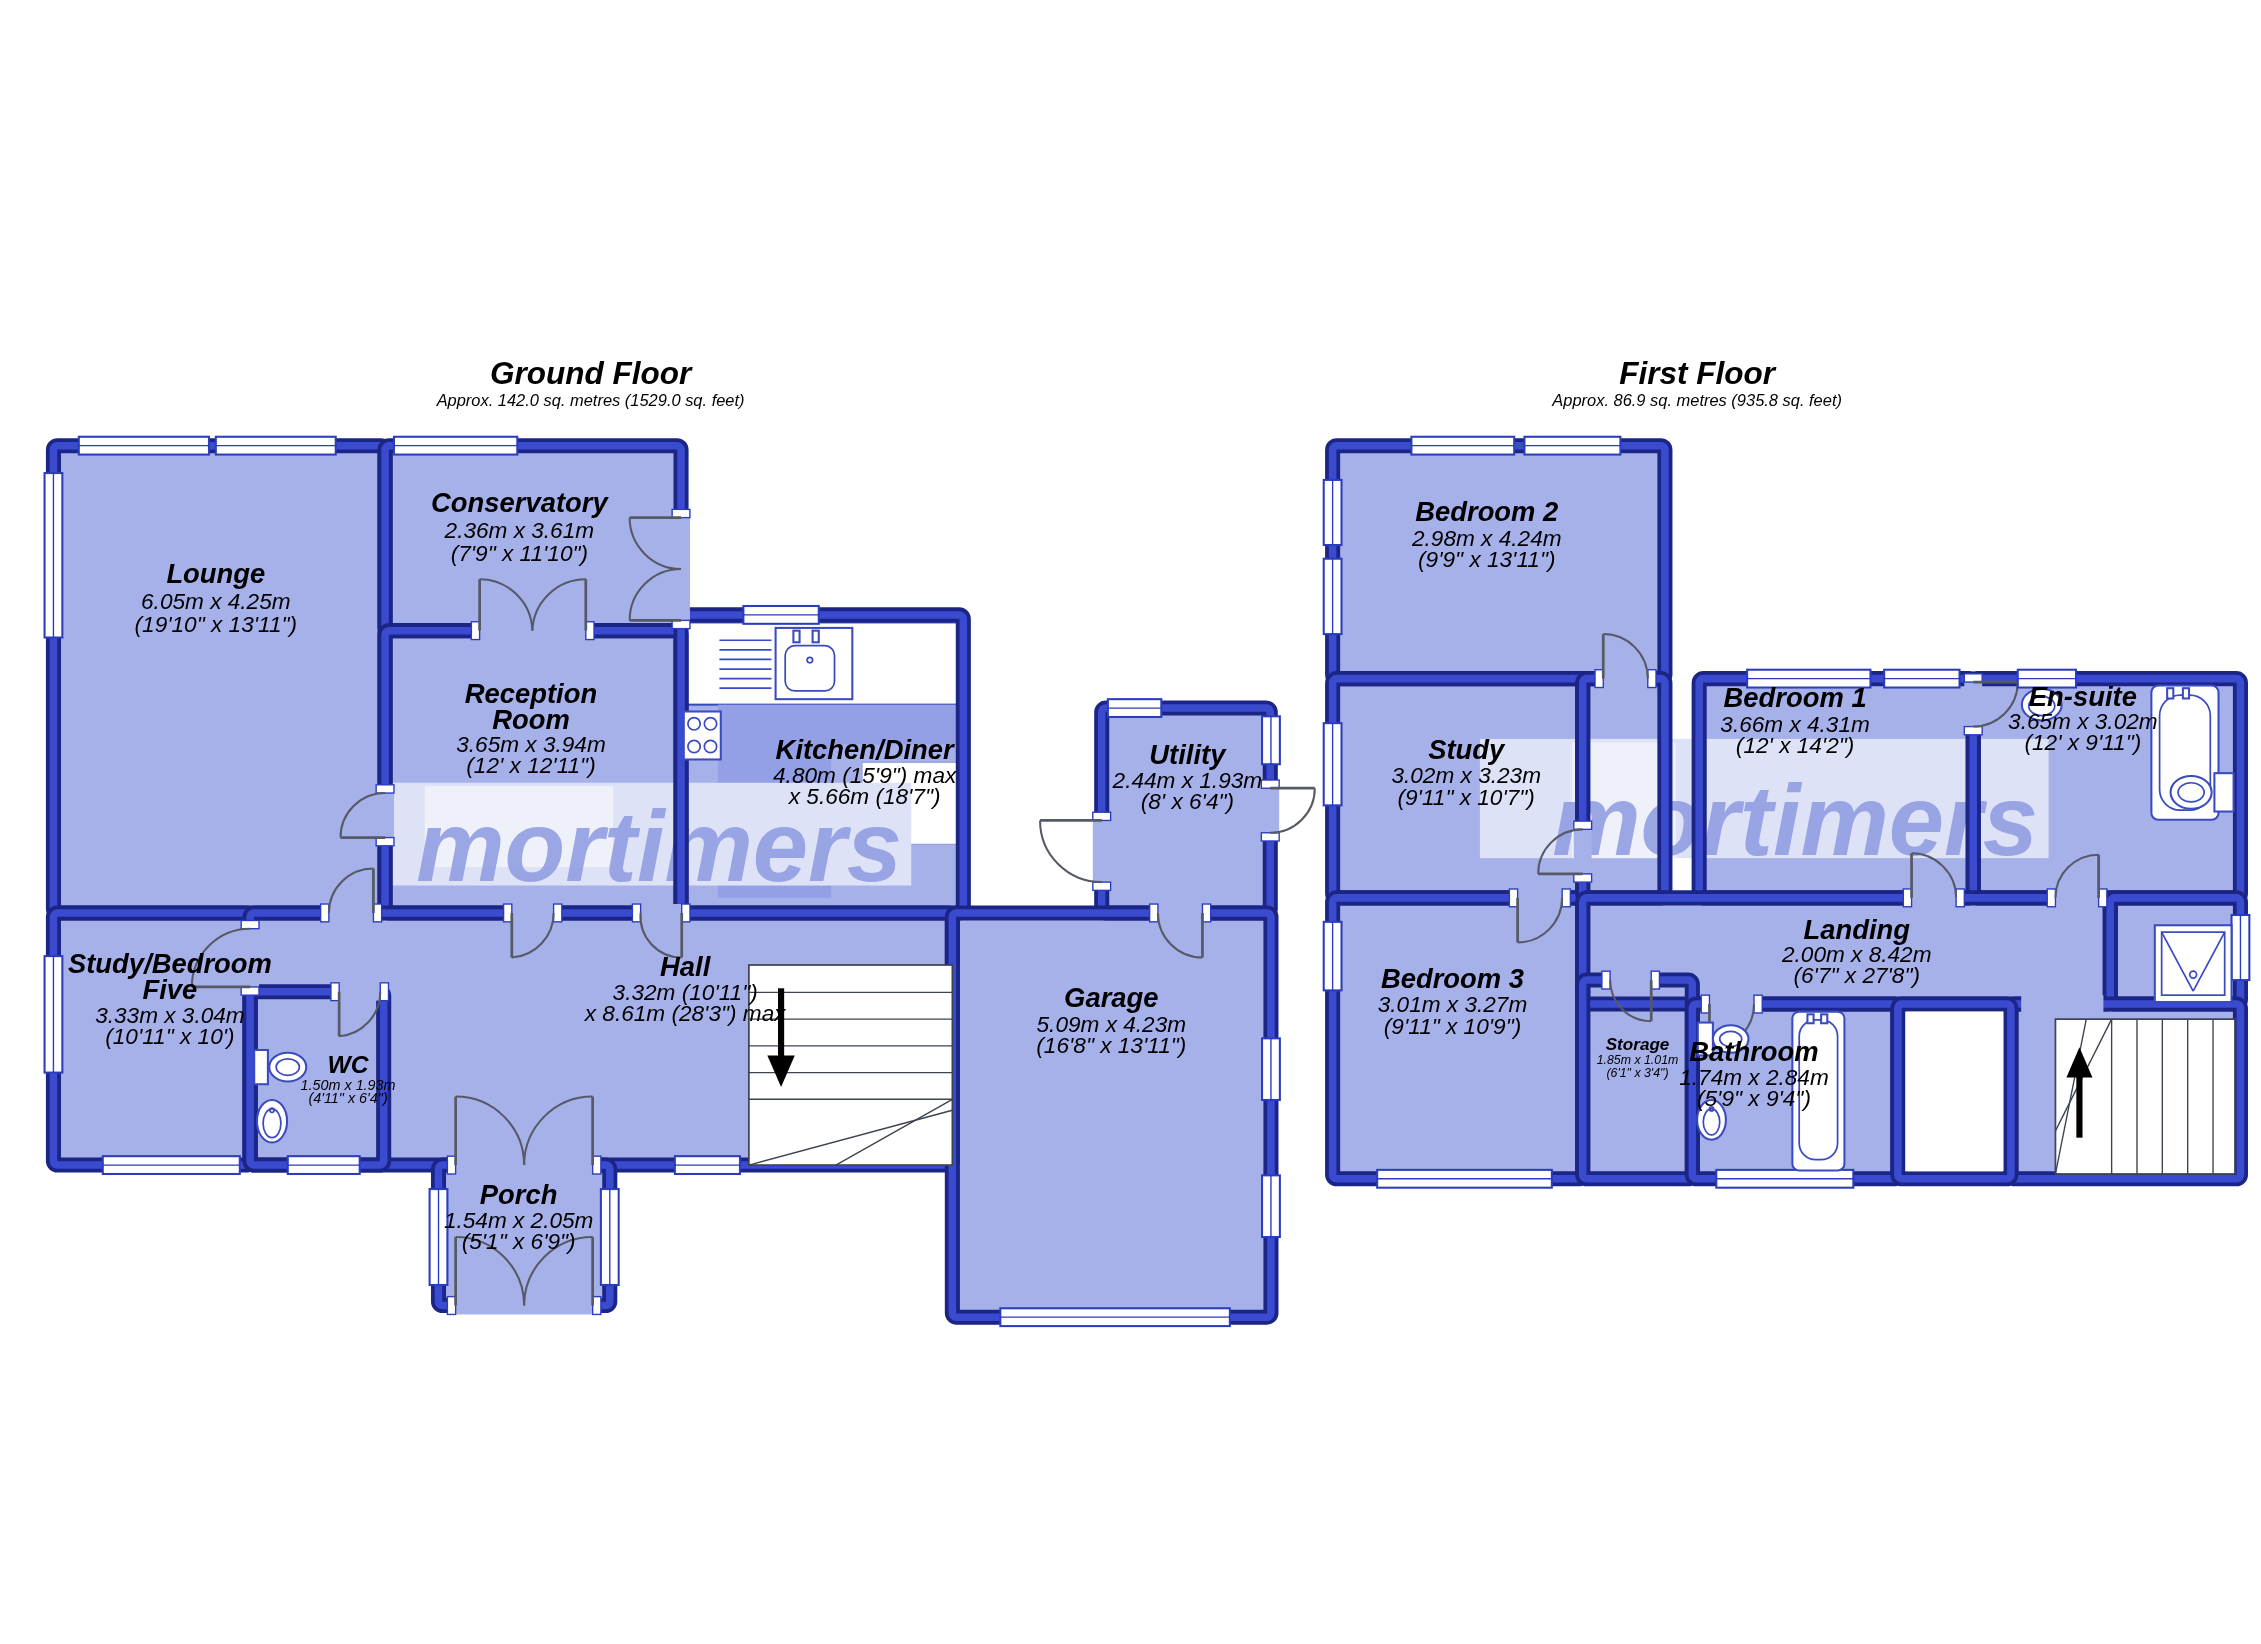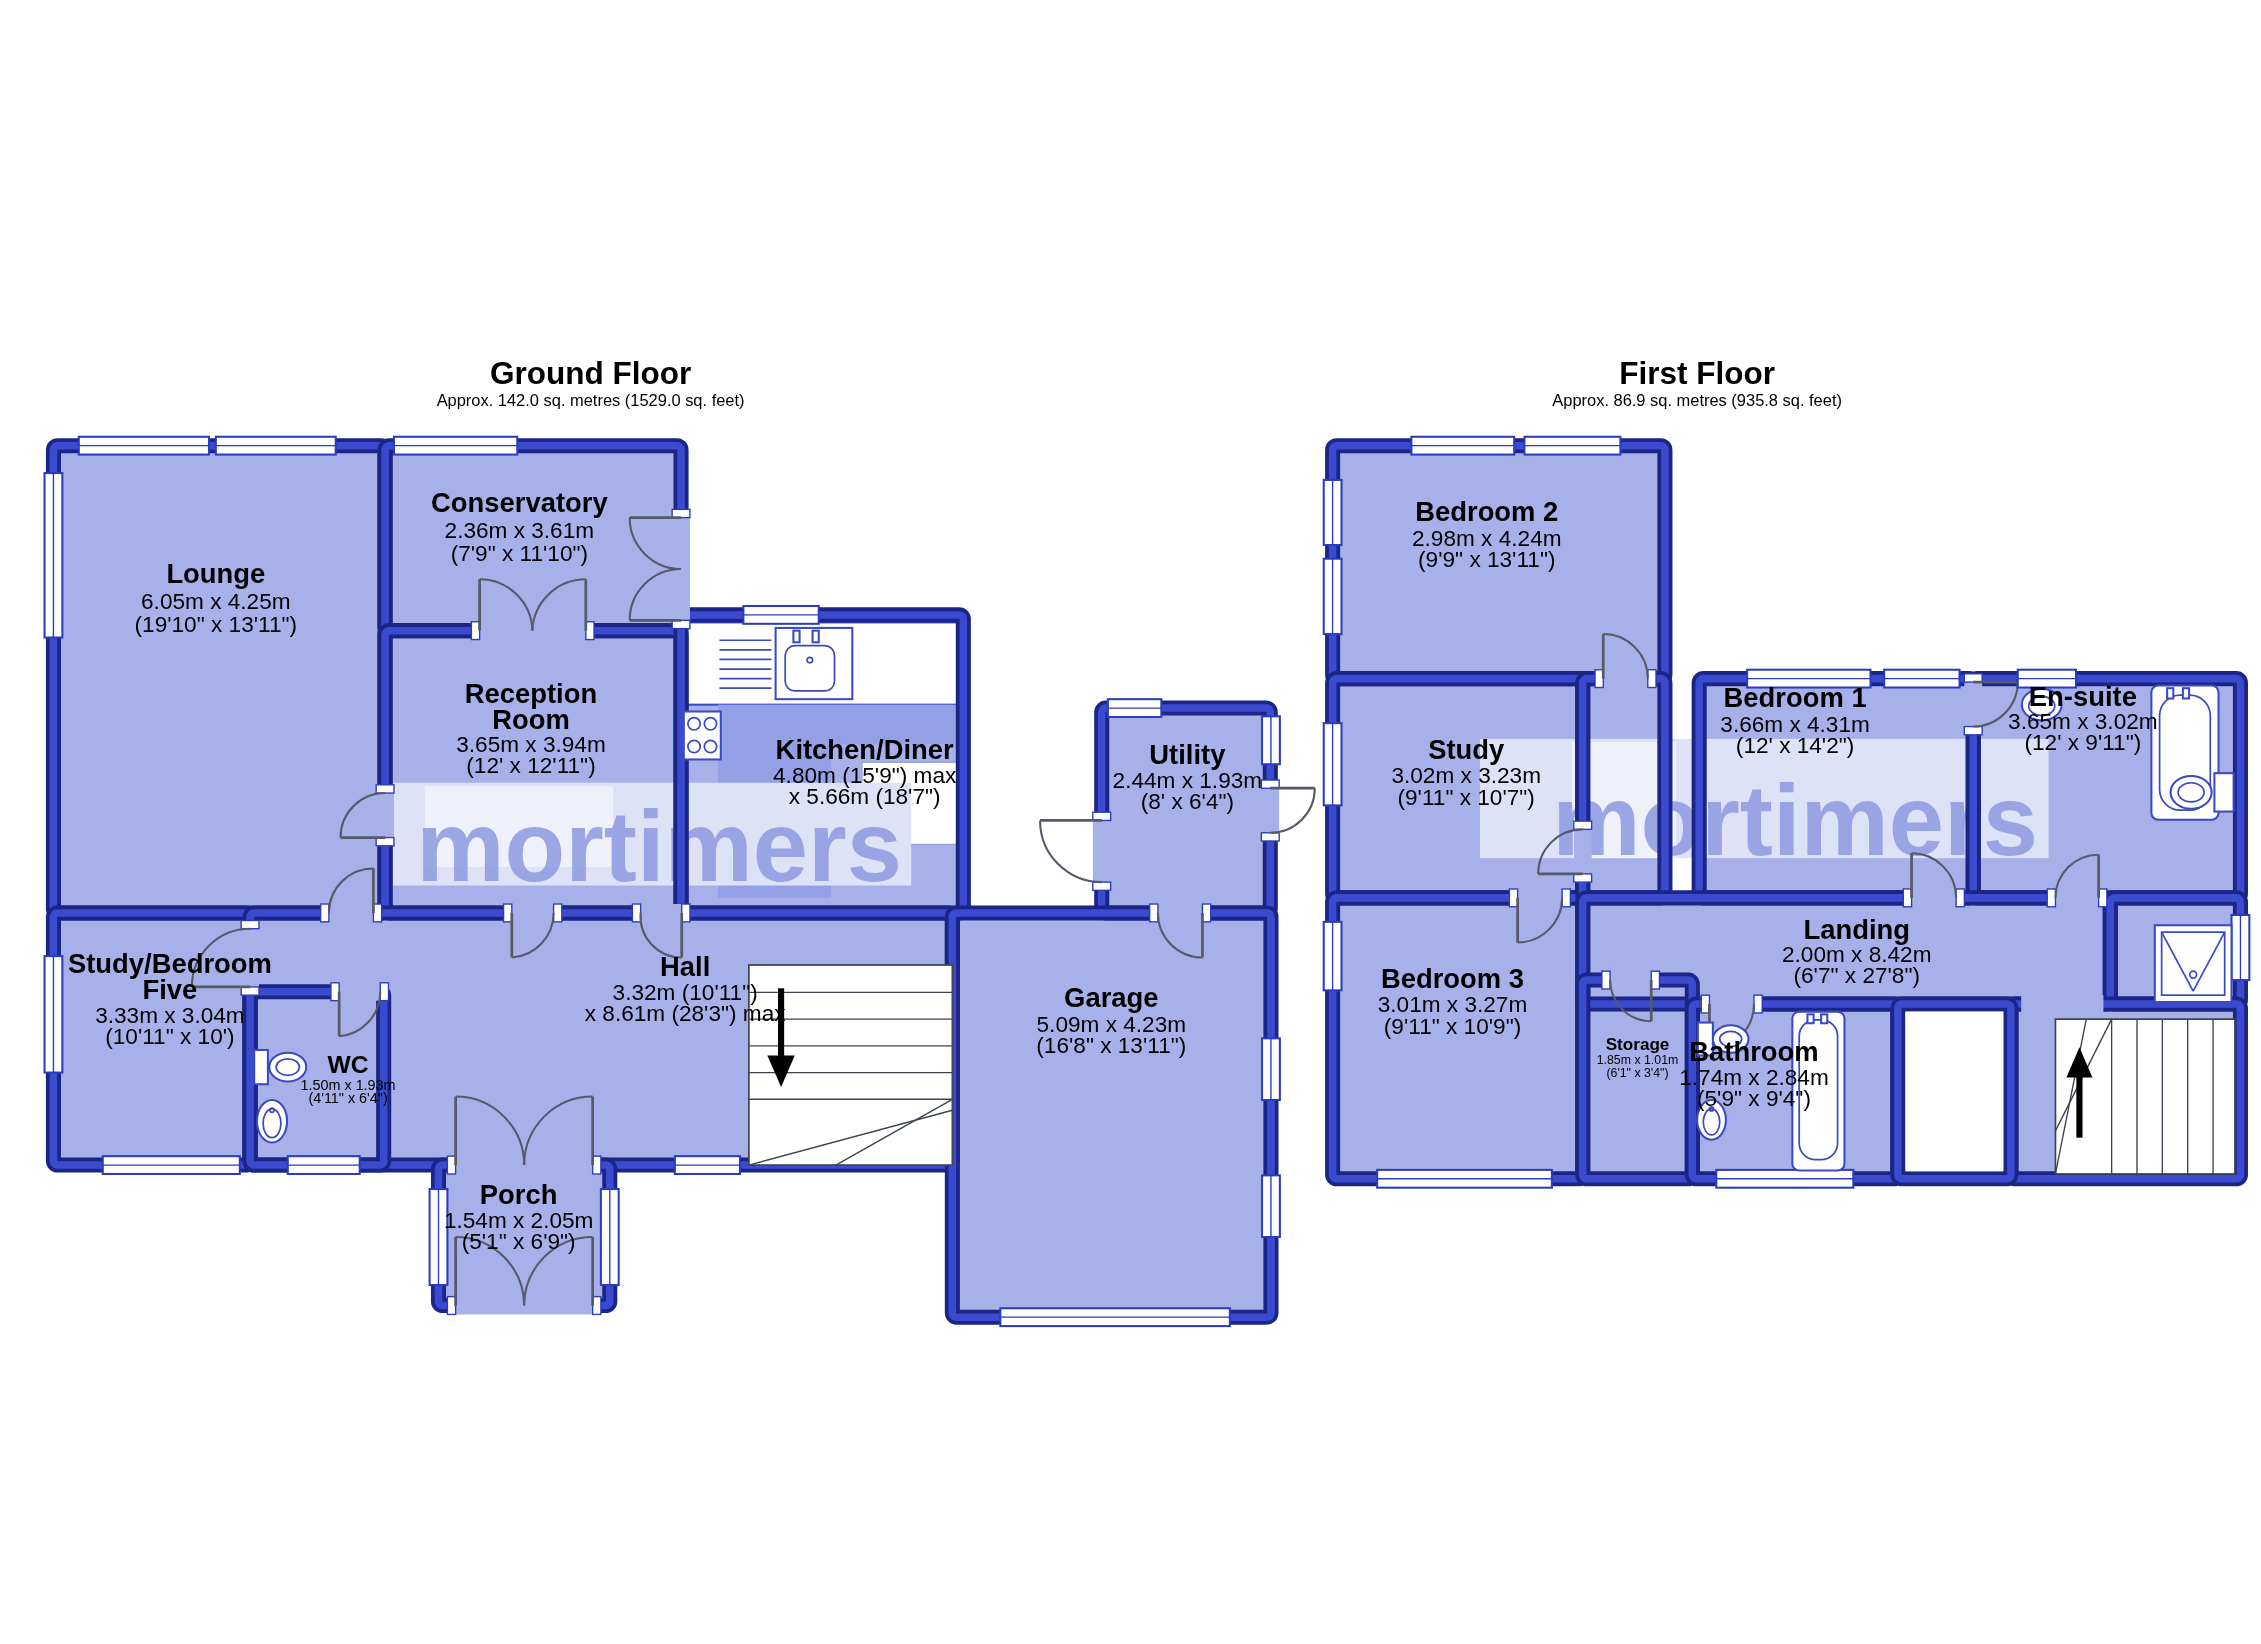--- a/index.html
+++ b/index.html
@@ -3,21 +3,21 @@
 <meta charset="utf-8">
 <style>
   :root{
     --roomFill:#a7b1e9; --kitchenZone:#93a0e5;
     --wallDark:#1b2586; --wallLight:#3a4bd0;
     --watermarkBand:#dde2f6; --watermarkBox:#eef0fa; --watermarkText:#8795e0;
     --fixtureStroke:#3a4ac0; --windowStroke:#2b3cbd; --doorStroke:#555a66;
     --labelColor:#000000; --background:#ffffff;
   }
   html,body{margin:0;padding:0;background:var(--background);}
-  .canvas{width:2261px;height:1509px;position:relative;background:var(--background);}
+  .canvas{width:2261px;height:1509px;position:relative;background:var(--background);font-style:italic;}
   svg{display:block;}
   text{font-family:"Liberation Sans",sans-serif;fill:var(--labelColor);}
   .title{font-size:46px;font-weight:bold;text-anchor:middle;}
   .sub{font-size:24px;text-anchor:middle;}
   .rn{font-size:40px;font-weight:bold;text-anchor:middle;}
   .rd{font-size:33px;text-anchor:middle;}
   .rn-sm{font-size:25px;font-weight:bold;text-anchor:middle;}
   .rd-sm{font-size:18px;text-anchor:middle;}
   .wc-n{font-size:36px;font-weight:bold;text-anchor:middle;}
   .wc-d{font-size:21px;text-anchor:middle;}

